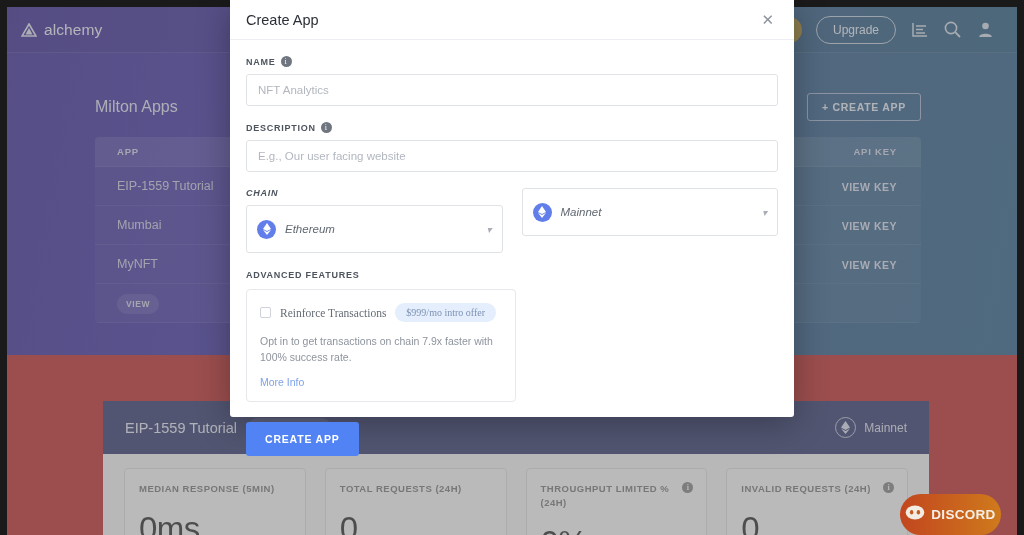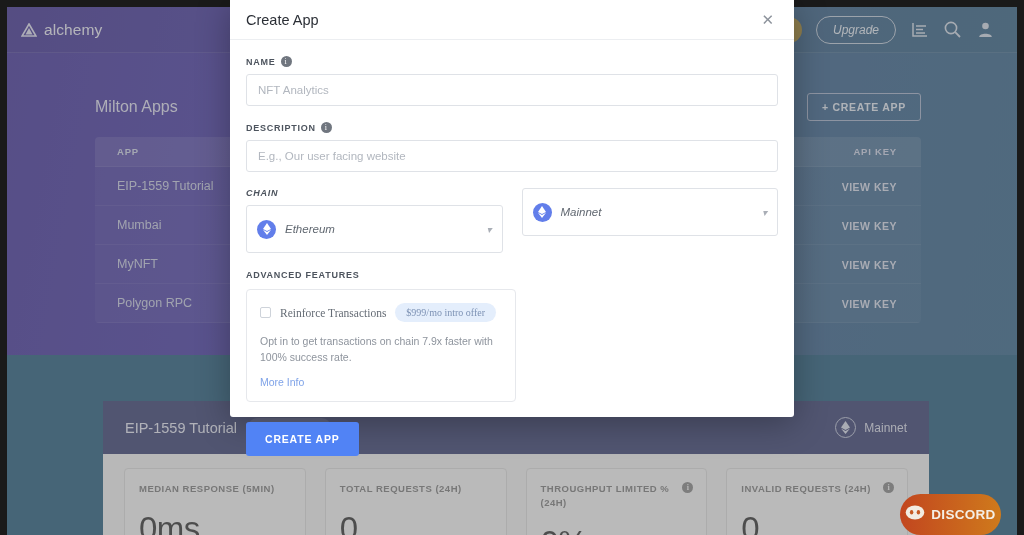--- a/index.html
+++ b/index.html
@@ -8,40 +8,40 @@
     overflow: hidden;
     background: #000;
     font-family: "Liberation Sans", sans-serif;
   }
   #app { position: relative; width: 1024px; height: 535px; background: #1a1a1a; }
 
   
   .bg-page {
     position: absolute; left: 7px; top: 7px;
     width: 1010px; height: 528px;
-    background: #0c4a6e;
+    background: #b91c1c;
     overflow: hidden;
   }
   .bg-hero {
     position: absolute; left: 0; top: 0; width: 1010px; height: 348px;
     background: linear-gradient(100deg, #2e1d8e 0%, #33259a 24%, #2c3d8d 48%, #23507f 74%, #1f547c 100%);
   }
   .bg-topbar {
     position: absolute; left: 0; top: 0; width: 1010px; height: 46px;
     background: linear-gradient(100deg, #2a1a85 0%, #2f2292 24%, #283a86 48%, #1f4c78 74%, #1c5076 100%);
     border-bottom: 1px solid rgba(255,255,255,0.10);
     display: flex; align-items: center; justify-content: space-between;
     padding: 0 22px 0 14px;
   }
   .brand { display: flex; align-items: center; gap: 7px; }
   .brand-tri { width: 16px; height: 14px; position: relative; }
   .brand-tri svg { display: block; }
   .brand-name { color: #e8e8f4; font-size: 15.5px; letter-spacing: .1px; }
 
-  .topbar-right { display: flex; align-items: center; gap: 14px; font-style: italic; }
+  .topbar-right { display: flex; align-items: center; gap: 14px; }
   .pill-gold {
     background: #9d7d1d; color: #f2e7c8; font-size: 11.5px; font-weight: bold;
     padding: 7px 15px; border-radius: 16px; letter-spacing: .2px;
   }
   .pill-outline {
     border: 1px solid #b9c6d6; color: #e3eaf3; font-size: 12px;
     padding: 6px 16px; border-radius: 16px;
   }
   .ic { width: 19px; height: 19px; opacity: .92; }
 
@@ -271,21 +271,20 @@
           <span class="td c-days">184 days</span>
           <span class="c-key"><span class="link-key">VIEW KEY</span></span>
         </div>
         <div class="tr">
           <span class="td c-app">MyNFT</span>
           <span class="c-view"><span class="chip-view">VIEW</span></span>
           <span class="td c-days">222 days</span>
           <span class="c-key"><span class="link-key">VIEW KEY</span></span>
         </div>
         <div class="tr">
-          <span class="td c-app">Polygon RPC</span>
           <span class="c-view"><span class="chip-view">VIEW</span></span>
           <span class="td c-days">361 days</span>
           <span class="c-key"><span class="link-key">VIEW KEY</span></span>
         </div>
       </div>
     </div>
 
     <div class="dash">
       <div class="dash-bar">
         <div class="dash-bar-left">

